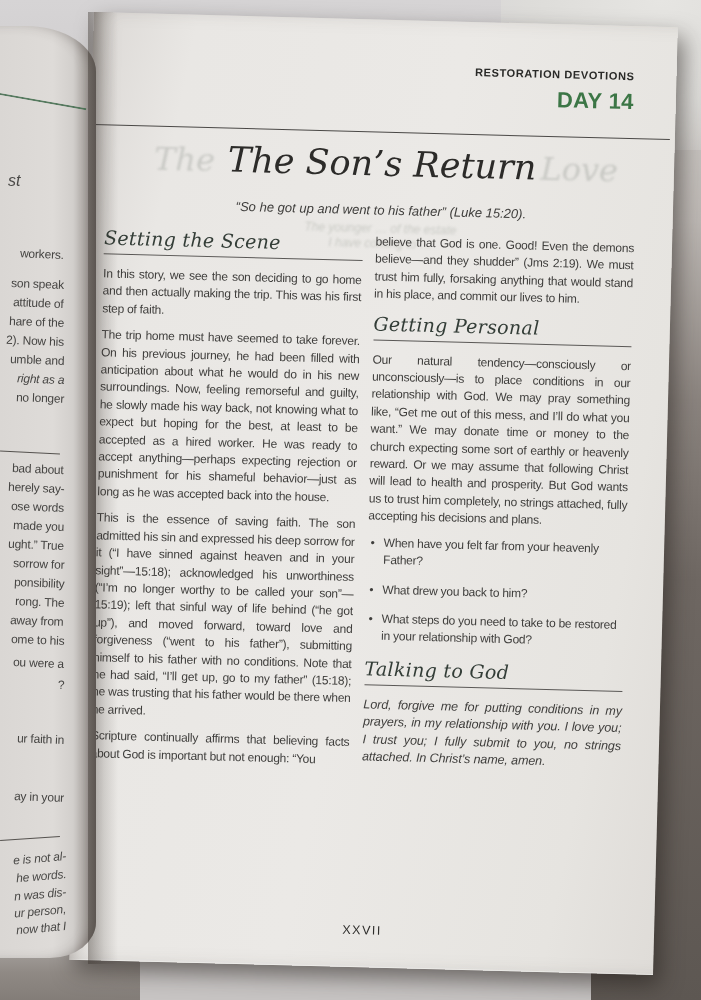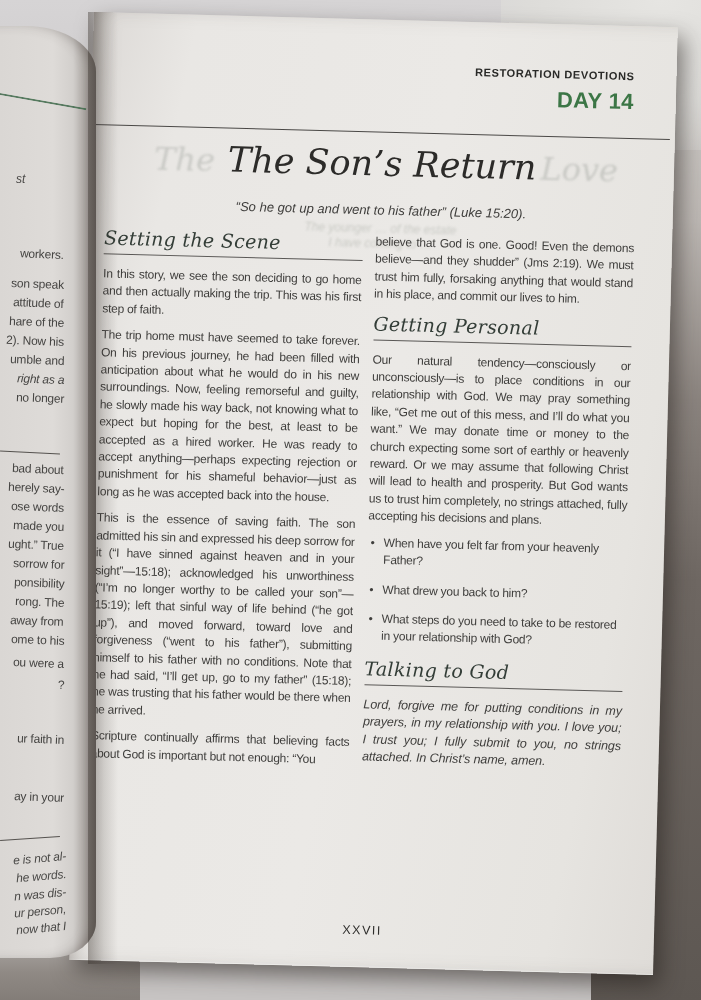--- a/index.html
+++ b/index.html
@@ -63,21 +63,21 @@
     position:absolute;left:0;top:26px;width:96px;height:932px;z-index:3;overflow:hidden;
     border-top-right-radius:70px 46px;border-bottom-right-radius:46px 36px;
     background:linear-gradient(90deg,#dad7d4 0%,#dedbd8 55%,#d2cfcc 76%,#a9a4a0 90%,#837e7a 100%);
     box-shadow:inset -10px 0 14px -6px rgba(60,52,46,0.45);
   }
   .gutter-shadow{position:absolute;left:88px;top:12px;width:30px;height:952px;z-index:4;
     background:linear-gradient(90deg,rgba(52,45,39,0.40) 0%,rgba(52,45,39,0.14) 55%,rgba(52,45,39,0) 100%);
     pointer-events:none;}
   .lp-line{position:absolute;right:32px;white-space:nowrap;font-size:12px;line-height:19px;
     color:#464543;letter-spacing:-0.2px;transform:rotate(2.2deg);transform-origin:100% 50%;}
-  .lp-top{position:absolute;left:16px;font-style:italic;font-size:12px;color:#4a4947;}
+  .lp-top{position:absolute;left:8px;font-style:italic;font-size:16px;color:#4a4947;}
   .lp-rule{position:absolute;left:0;width:60px;border-top:1.3px solid #55524f;transform:rotate(3deg);}
   .lp-it{font-style:italic;transform:rotate(-5deg);right:30px;color:#4a4947;}
   .green-arc{position:absolute;left:-8px;top:74px;width:92px;height:34px;
     border-top:2px solid rgba(62,104,74,0.85);border-radius:0 0 55% 55%;
     transform:rotate(10deg);}
 </style>
 </head>
 <body>
 
 <div class="bg-top"></div>

